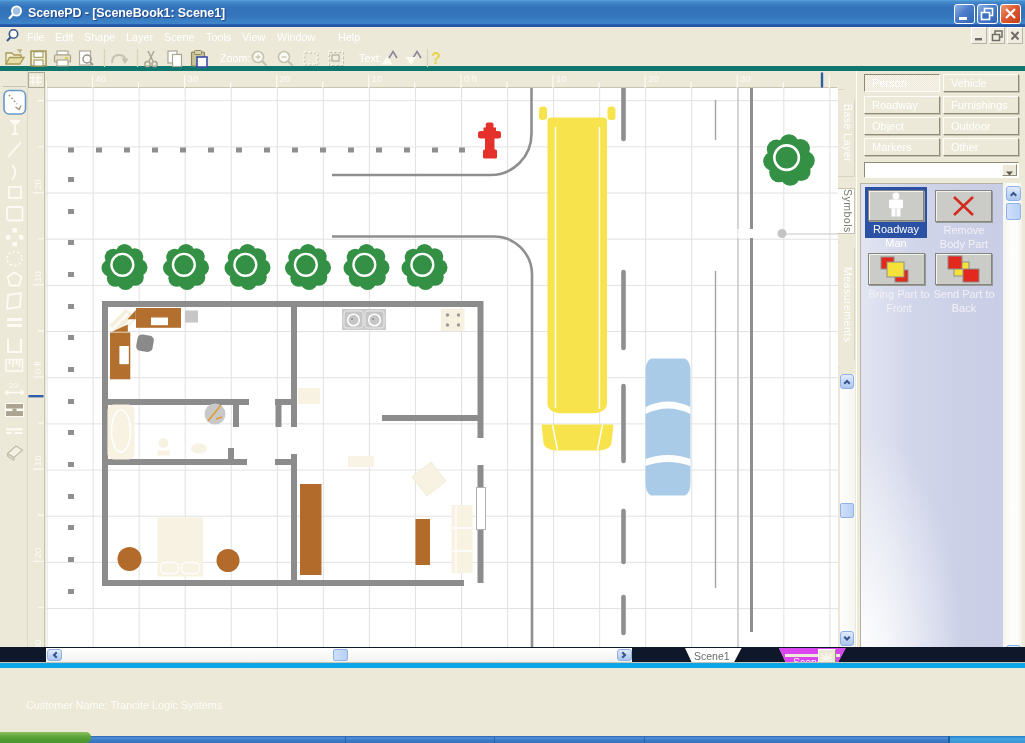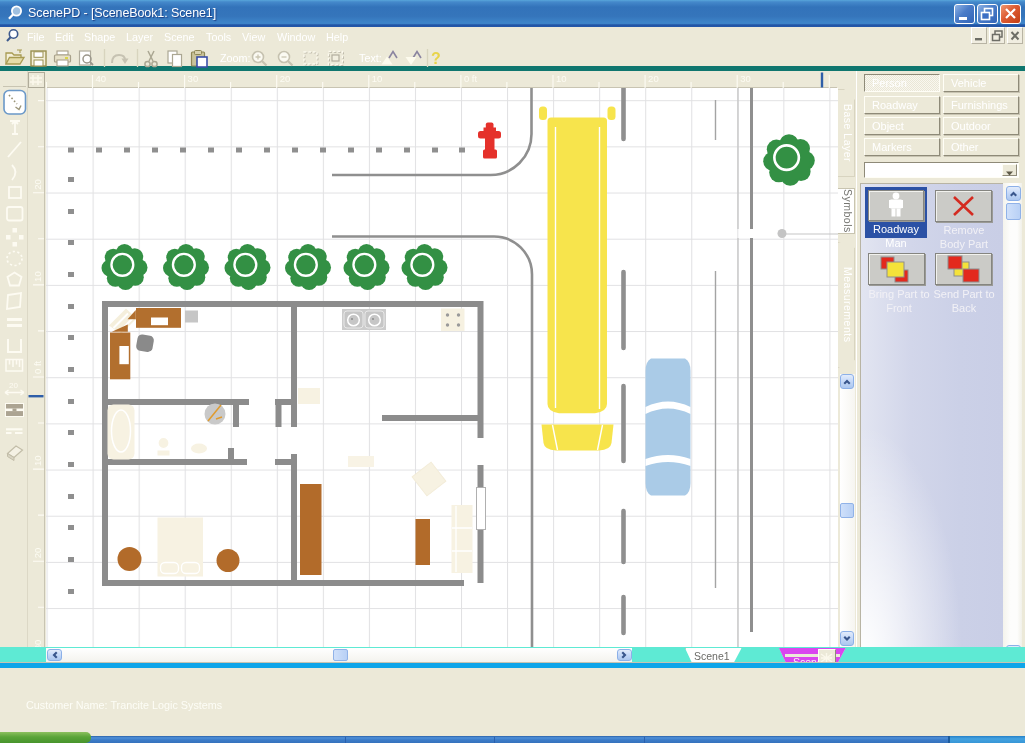--- a/index.html
+++ b/index.html
@@ -1,20 +1,20 @@
 <!DOCTYPE html>
 <html><head><meta charset="utf-8"><style>
 *{margin:0;padding:0;box-sizing:border-box}
 html,body{width:1025px;height:743px;overflow:hidden}
 body{font-family:"Liberation Sans",sans-serif;background:#ece9d8;position:relative}
 .abs{position:absolute}
 
 #titlebar{left:0;top:0;width:1025px;height:27px;
  background:linear-gradient(180deg,#58a6db 0%,#4589cb 7%,#3373ba 26%,#3575bb 60%,#3d83c8 82%,#3d83c8 88%,#2153a4 92%,#2458aa 100%);}
-#titletext{left:28px;top:6px;color:#fff;font-weight:normal;font-size:12.5px;letter-spacing:-0.1px;text-shadow:1px 1px 1px #1c3f85}
+#titletext{left:28px;top:6px;color:#fff;font-weight:bold;font-size:12.5px;letter-spacing:-0.1px;text-shadow:1px 1px 1px #1c3f85}
 .tbtn{top:4px;width:21px;height:20px;border:1px solid #fff;border-radius:3px;color:#fff}
 
 #menubar{left:0;top:27px;width:1025px;height:19px;background:#ece9d8}
 .menuitem{top:4px;color:#fff;font-size:10.8px}
 .mdibtn{top:0px;width:16px;height:17px;background:#f0ede0;border:1px solid #fff;border-right-color:#b8b4a4;border-bottom-color:#b8b4a4;color:#6e6e66;}
 
 #toolbar{left:0;top:46px;width:1025px;height:25px;background:#ece9d8;border-bottom:5px solid #0f766e}
 
 #palette{left:0;top:71px;width:28px;height:592px;background:#ece9d8;border-right:1px solid #dcd8c6}
 #cornerbtn{left:28px;top:72px;width:17px;height:16px;background:#ece9d8;border:1px solid #b0ac9a}
@@ -33,21 +33,21 @@
 #comboarr{right:1px;top:1px;width:15px;height:12px;background:#ece9d8;border:1px solid;border-color:#fffef6 #8e8a78 #8e8a78 #fffef6}
 
 #gallery{left:0px;top:112px;width:143px;height:479px;border-top:1px solid #b8b4a4;border-left:1px solid #b8b4a4;background:radial-gradient(ellipse 130% 90% at 0% 100%, #ffffff 0%, rgba(255,255,255,0) 55%),linear-gradient(90deg,#e2e5f1 0%,#d2d6ea 35%,#cbd0e7 70%,#c9cee6 100%)}
 .glabel{color:#f2f1f6;font-size:11px;text-align:center;line-height:13.5px}
 .gicon{width:57px;height:32px;background:#cbcbc7;border:1px solid #858580;box-shadow:inset 1px 1px 0 #f2f2ee,1px 1px 0 #9a9a95}
 
 .sbtn{background:linear-gradient(180deg,#e3ecfb,#c4d8f8 50%,#acc7ef);border:1px solid #8cb0e8;border-radius:3px;display:flex;align-items:center;justify-content:center}
 .sbtn svg{display:block}
 .sthumb{background:linear-gradient(90deg,#cfe0fa,#b8d0f5);border:1px solid #90b2e8;border-radius:2px}
 
-#bottomstrip{left:0;top:647px;width:1025px;height:16px;background:#5eead4}
+#bottomstrip{left:0;top:647px;width:1025px;height:16px;background:#0f172a}
 #hscroll{left:46px;top:1px;width:586px;height:14px;background:linear-gradient(180deg,#ffffff,#f4f3ee)}
 .stab{top:1px;height:15px;font-size:10.5px;padding:1.5px 11px 0 8px}
 #statusbar{left:0;top:663px;width:1025px;height:73px;background:#ece9d8;border-top:5px solid #0ea5e9;box-shadow:0 -1px 0 #c8c4b2}
 #statustext{left:26px;top:31px;color:#fdfdf6;font-size:10.8px}
 #taskbar{left:0;top:736px;width:1025px;height:7px;background:linear-gradient(180deg,#2a60a8 0%,#4f90d8 25%,#3c7cc8 55%,#3572bd 100%)}
 #startbtn{left:0;top:-4px;width:91px;height:11px;background:linear-gradient(180deg,#8cc05e 0%,#5aa438 45%,#47942c 100%);border-radius:0 5px 5px 0}
 </style></head>
 <body>
 
 <div class="abs" id="titlebar">
@@ -74,21 +74,21 @@
   <line x1="6.5" y1="9.2" x2="3" y2="13" stroke="#3d5a8e" stroke-width="2"></line>
  </svg>
  <span class="abs menuitem" style="left:27px">File</span>
  <span class="abs menuitem" style="left:55px">Edit</span>
  <span class="abs menuitem" style="left:84px">Shape</span>
  <span class="abs menuitem" style="left:126px">Layer</span>
  <span class="abs menuitem" style="left:164px">Scene</span>
  <span class="abs menuitem" style="left:206px">Tools</span>
  <span class="abs menuitem" style="left:242px">View</span>
  <span class="abs menuitem" style="left:277px">Window</span>
- <span class="abs menuitem" style="left:326px">Help</span>
+ <span class="abs menuitem" style="left:338px">Help</span>
  <div class="abs mdibtn" style="left:971px"><svg width="14" height="15">
         <rect x="3" y="10" width="7" height="2.4" fill="#6e6e66"></rect>
       </svg></div>
  <div class="abs mdibtn" style="left:989px"><svg width="14" height="15">
         <rect x="5" y="3" width="7" height="6" fill="none" stroke="#6e6e66" stroke-width="1.5"></rect>
         <rect x="2.5" y="6.5" width="7" height="6" fill="#f0ede0" stroke="#6e6e66" stroke-width="1.5"></rect>
       </svg></div>
  <div class="abs mdibtn" style="left:1007px"><svg width="14" height="15">
         <path d="M3.5 4 L10.5 11.5 M10.5 4 L3.5 11.5" stroke="#6e6e66" stroke-width="2"></path>
       </svg></div>

